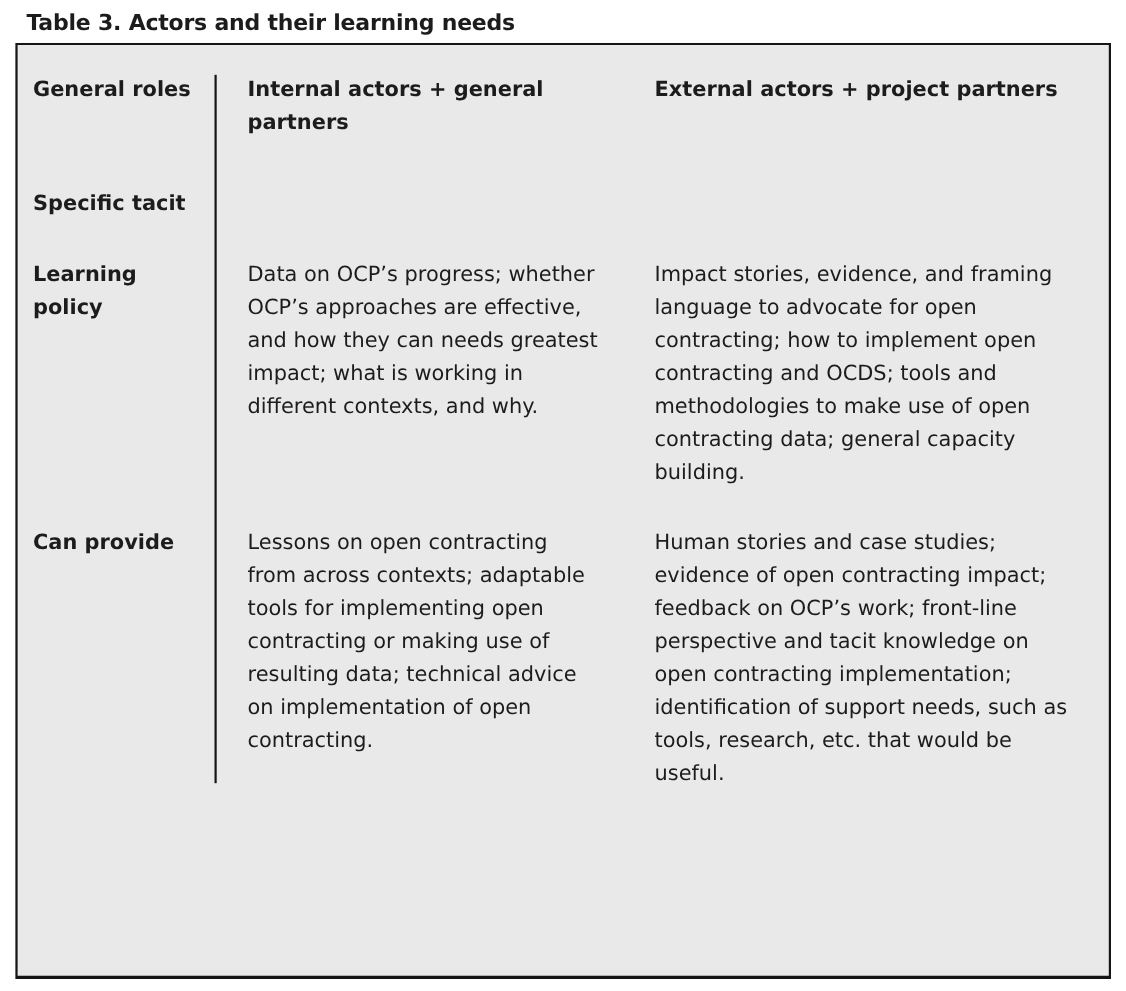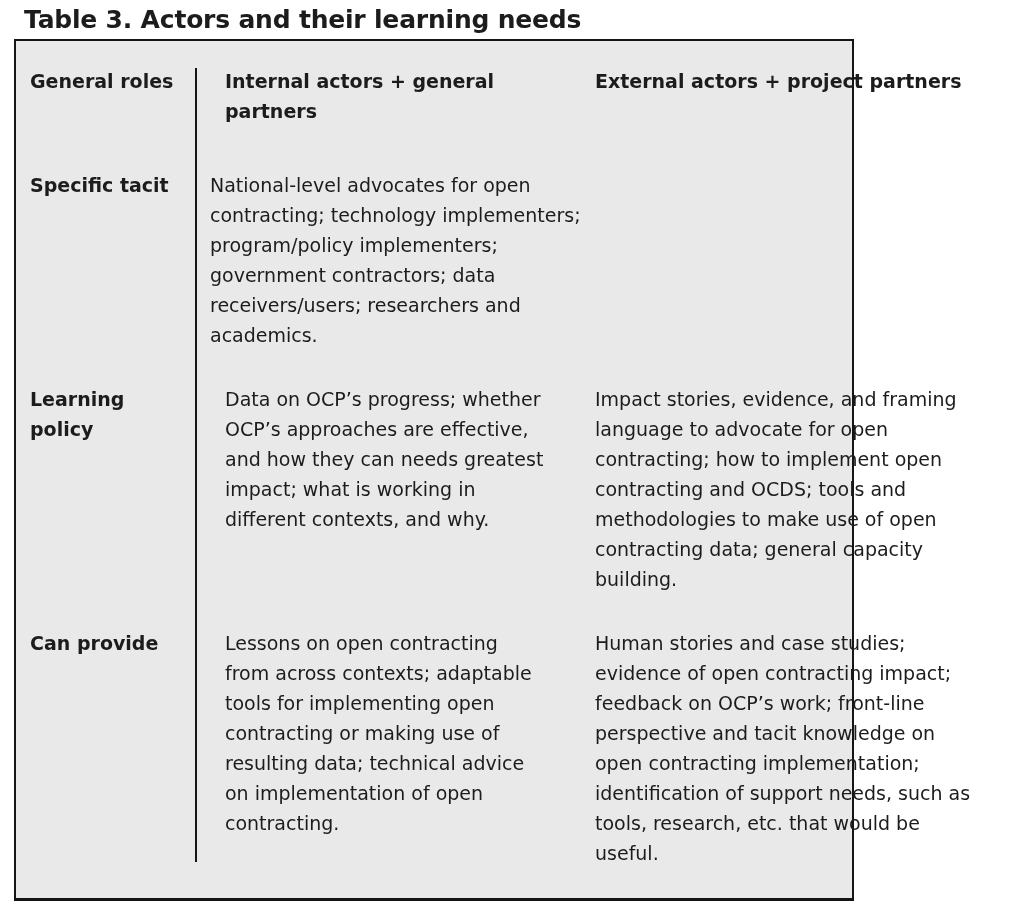--- a/index.html
+++ b/index.html
@@ -8,29 +8,29 @@
     background: #ffffff;
   }
   body {
     width: 1024px;
     height: 901px;
     font-family: "DejaVu Sans", sans-serif;
     color: #1c1c1c;
     overflow: hidden;
   }
   .page-title {
-    font-size: 25px;
+    font-size: 20px;
     font-weight: bold;
     line-height: 24px;
     margin: 8px 0 7px 24px;
     letter-spacing: -0.2px;
   }
   .table-box {
     margin-left: 14px;
-    width: 840px;
+    width: 996px;
     min-height: 851px;
     box-sizing: border-box;
     background: #e9e9e9;
     border: 2px solid #151515;
     border-bottom-width: 3px;
     padding: 25px 22px 18px 14px;
   }
   .grid {
     position: relative;
   }
@@ -85,21 +85,20 @@
 
     <div class="row header-row">
       <div class="cell label">General roles</div>
       <div class="cell internal">Internal actors + general
 partners</div>
       <div class="cell external">External actors + project partners</div>
     </div>
 
     <div class="row">
       <div class="cell label">Specific tacit</div>
-      <div class="cell external">National-level advocates for open contracting; technology implementers; program/policy implementers; government contractors; data receivers/users; researchers and academics.</div>
     </div>
 
     <div class="row">
       <div class="cell label">Learning
 policy</div>
       <div class="cell internal">Data on OCP’s progress; whether OCP’s approaches are effective, and how they can needs greatest impact; what is working in different contexts, and why.</div>
       <div class="cell external">Impact stories, evidence, and framing language to advocate for open contracting; how to implement open contracting and OCDS; tools and methodologies to make use of open contracting data; general capacity building.</div>
     </div>
 
     <div class="row">

